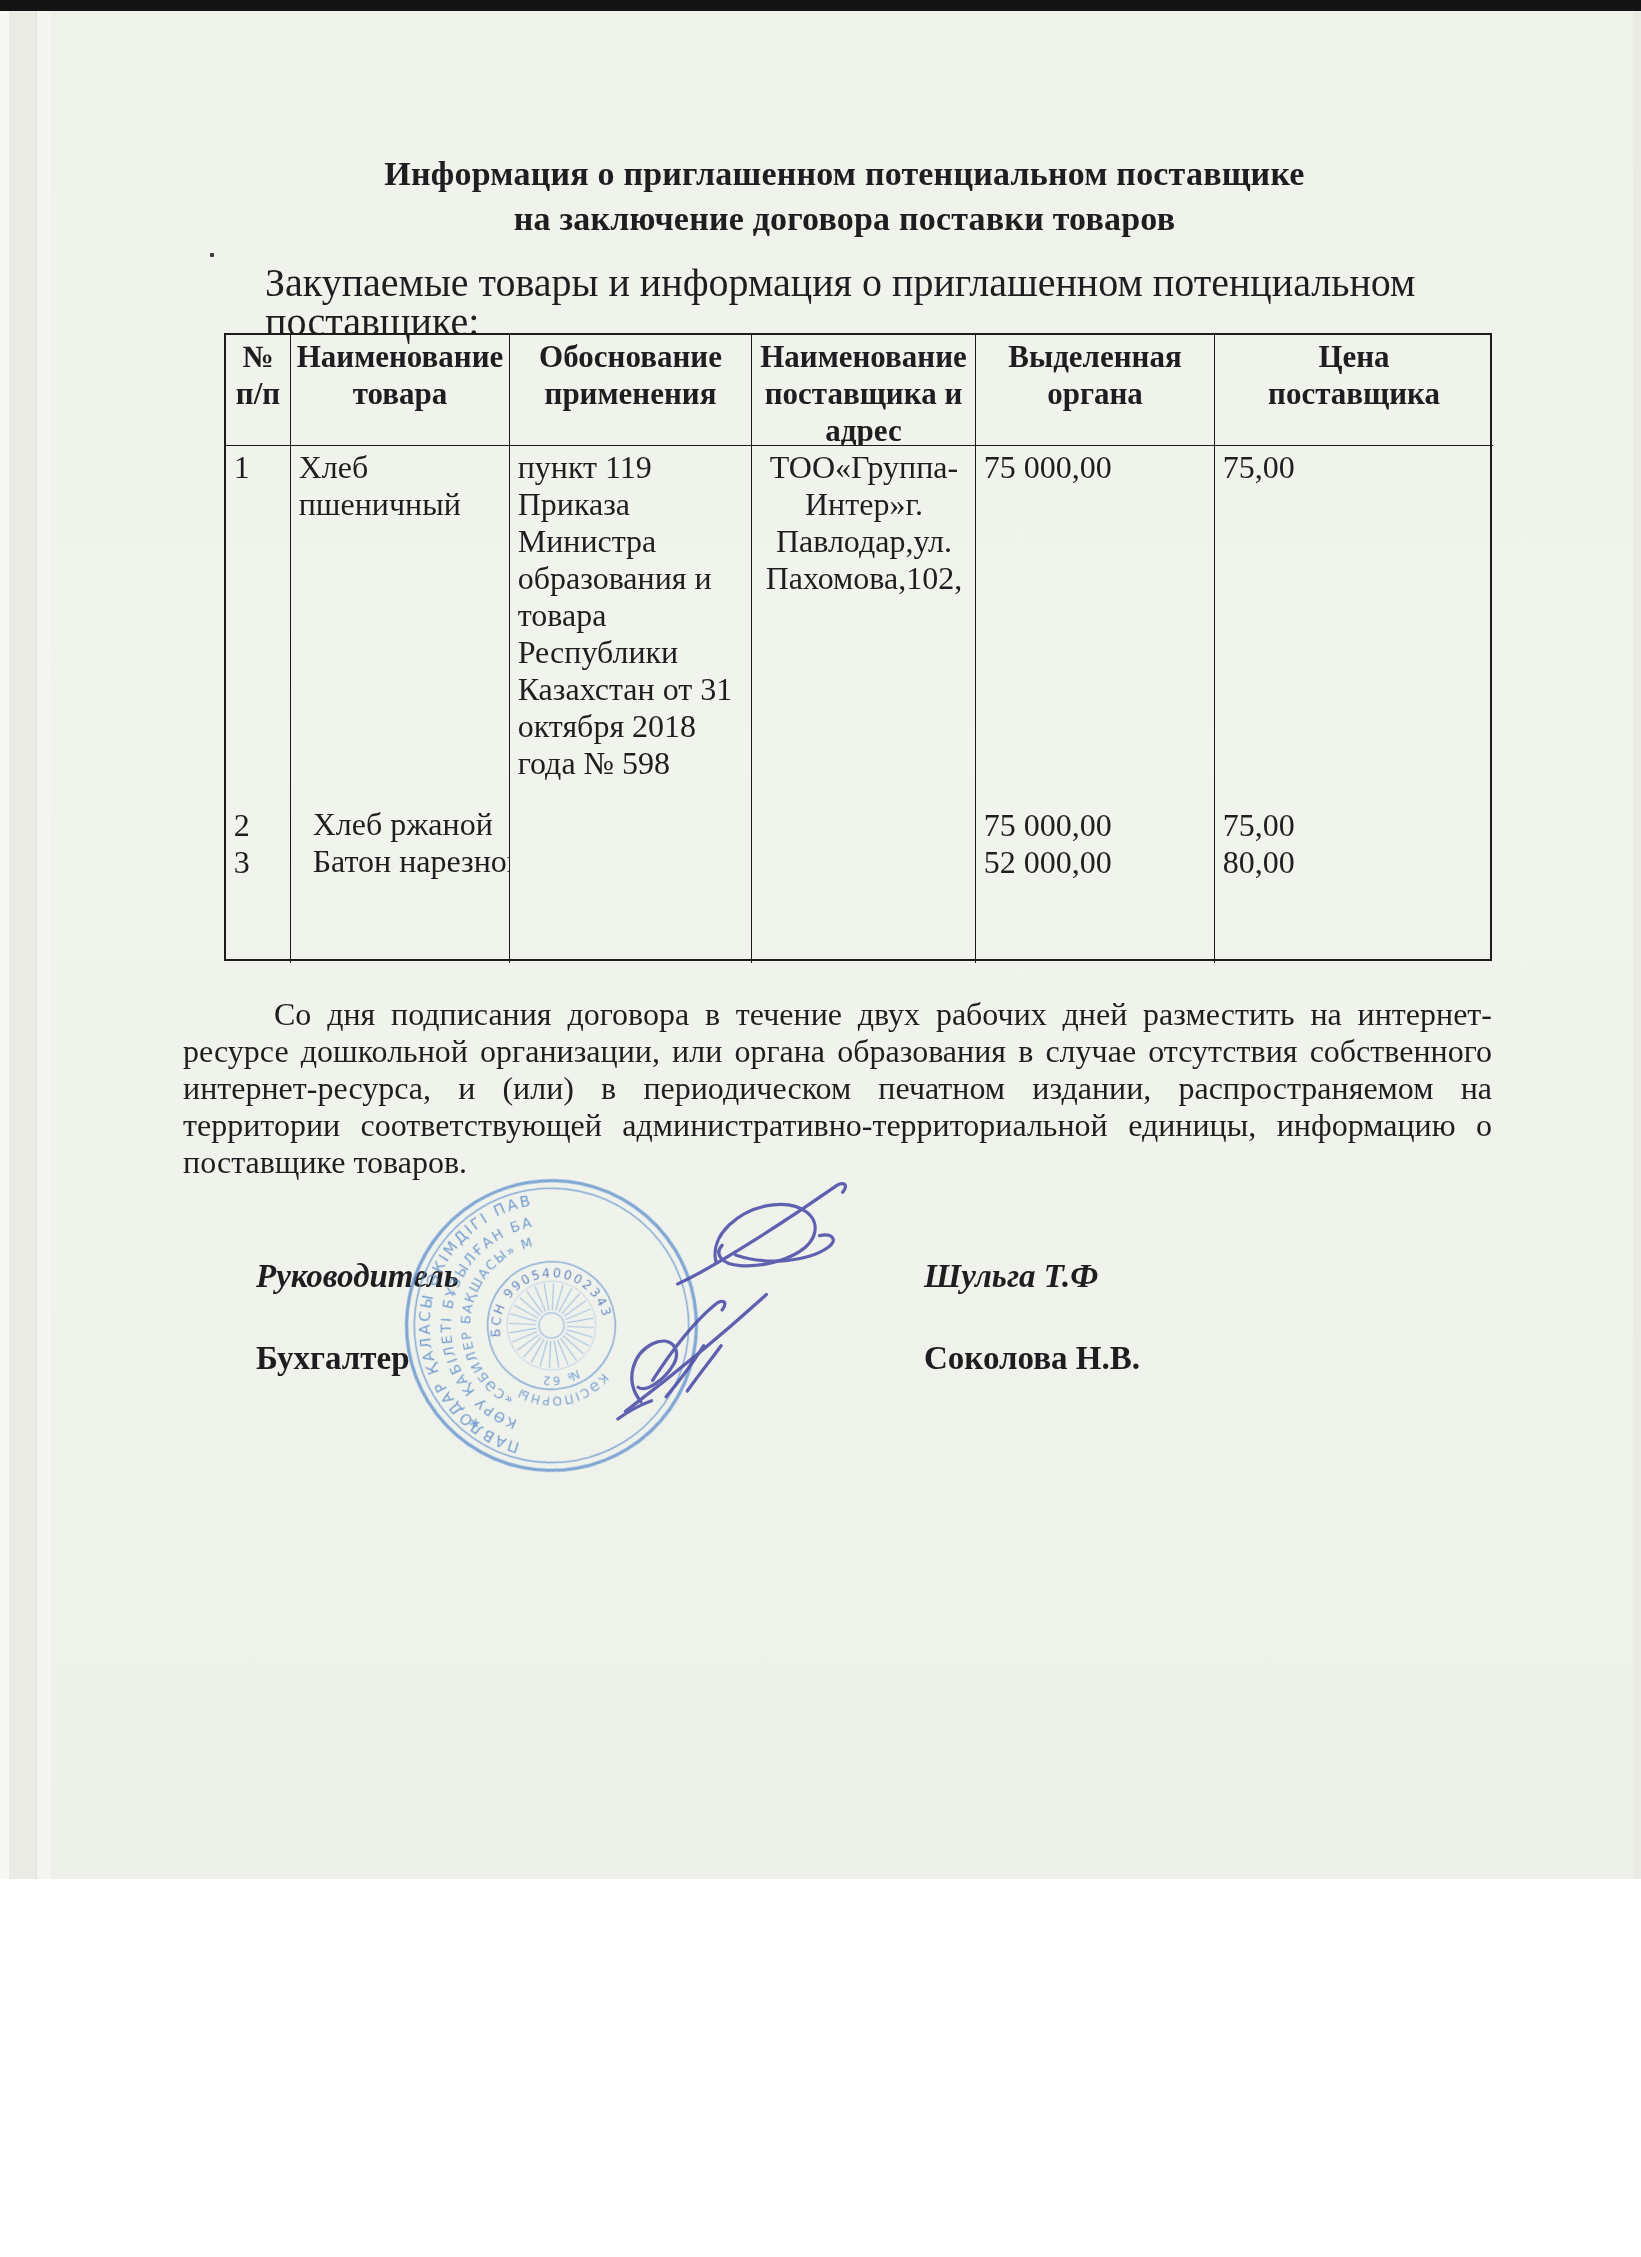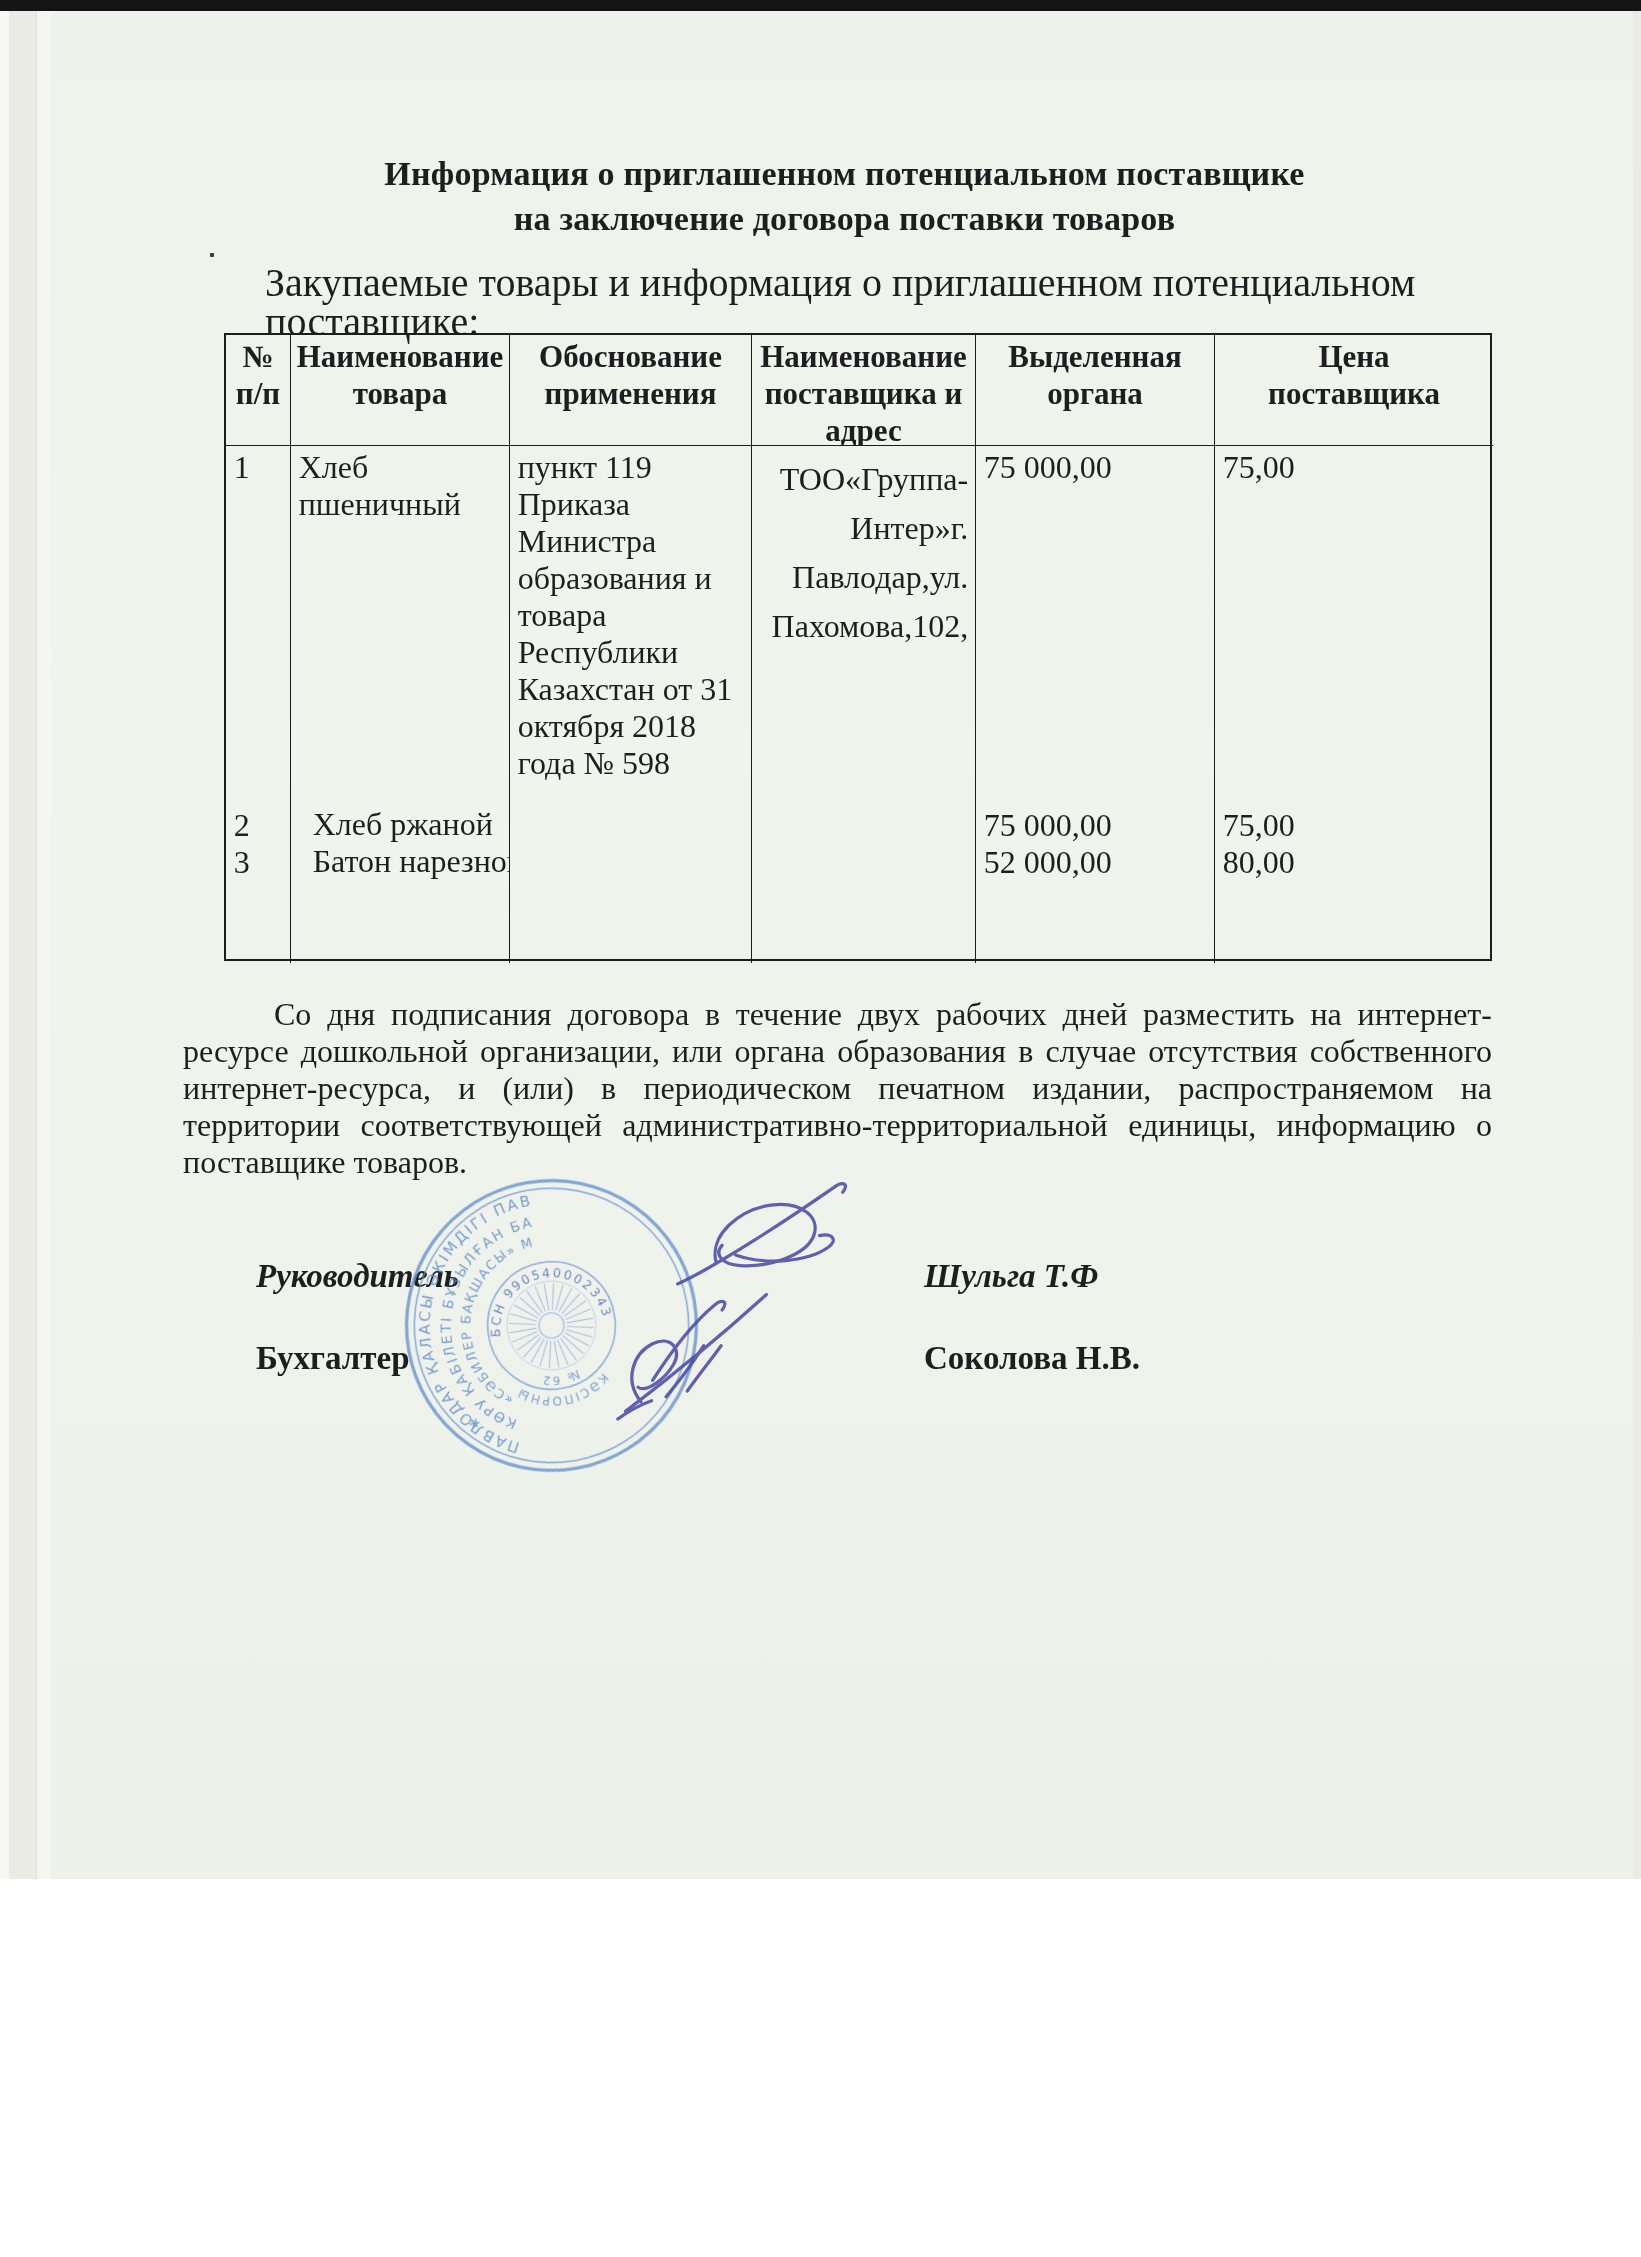--- a/index.html
+++ b/index.html
@@ -27,21 +27,21 @@
     display:grid;grid-template-columns:65px 219px 242px 224px 239px 278px;
     grid-template-rows:111px 517px;border:2.9px solid #1c1c1c;background:transparent;
   }
   .th,.td{box-sizing:border-box;border-right:1.9px solid #1c1c1c;overflow:hidden;}
   .th:nth-child(6n),.td:last-child{border-right:none;}
   .th{border-bottom:1.9px solid #1c1c1c;font-weight:bold;font-size:31px;line-height:37px;
       text-align:center;padding-top:2.9px;}
   .td{font-size:32px;line-height:37px;padding:2.9px 4.8px 0 7.7px;}
   .cell-line{white-space:nowrap;}
   .col-sup{padding-right:6.8px;}
-  .col-sup .cell-line{display:flex;justify-content:flex-end;white-space:normal;margin-top:12px;}
+  .col-sup .cell-line{display:flex;justify-content:center;white-space:normal;}
   .col-num .extra{margin-top:321px;}
   .col-name .extra{margin-top:283px;margin-left:14px;}
   .col-sum .extra{margin-top:321px;}
   .col-price .extra{margin-top:321px;}
 
   .closing{position:absolute;left:183px;top:996px;width:1309px;font-size:32px;line-height:37px;
     text-align:justify;text-indent:91px;}
 
   .sig-row{position:absolute;left:256px;width:1236px;font-weight:bold;font-size:33px;}
   .sig-row .sig-name{position:absolute;left:668px;top:0;}

